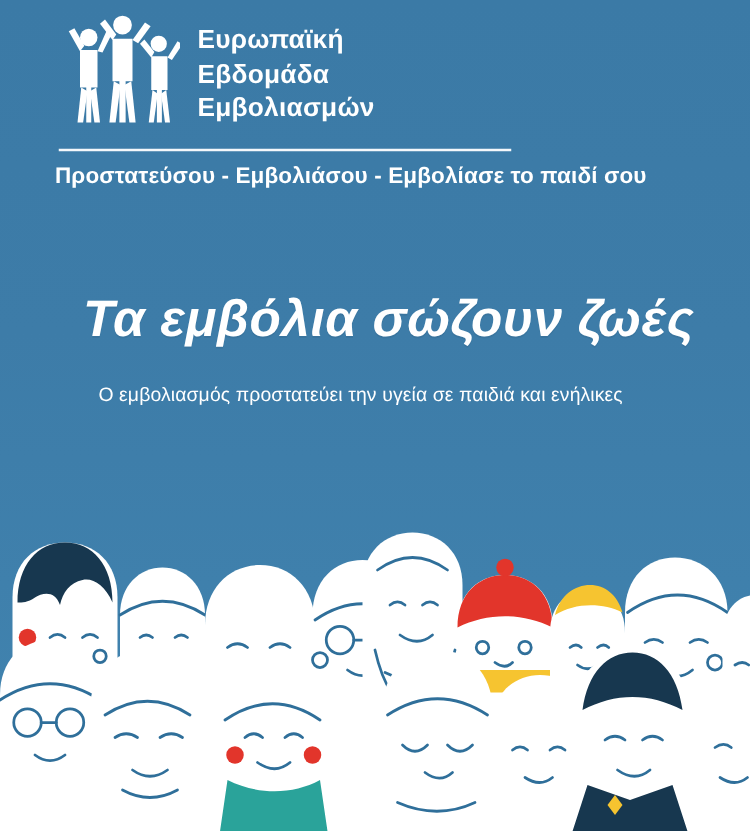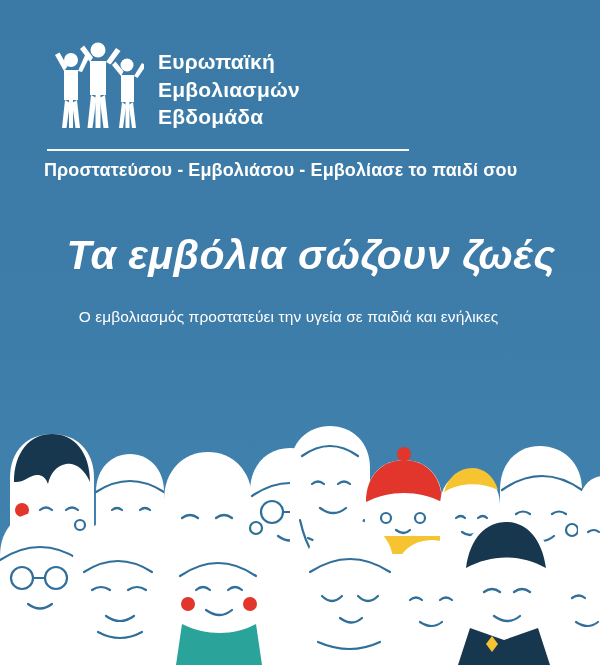--- a/index.html
+++ b/index.html
@@ -18,21 +18,21 @@
     width: 600px;
     height: 665px;
     background: linear-gradient(180deg, #3b7aa6 0%, #3d7ca8 40%, #3f80ac 70%, #4185b0 100%);
     overflow: hidden;
   }
 
   
   .header {
     position: absolute;
     left: 44px;
-    top: 30px;
+    top: 0;
     width: 370px;
   }
   .logo-row {
     display: flex;
     align-items: flex-start;
   }
   .logo-mark {
     width: 100px;
     height: 108px;
     flex: 0 0 100px;
@@ -135,22 +135,22 @@
             <path d="M77 45 h13 v27 h-4.5 v26 h-4 v-26 h-4.5 z"></path>
             <path d="M77 46 l-9 -11 l3.5 -3.5 l8 10 z"></path>
             <path d="M90 46 l8 -13 l4 2.5 l-8.5 12.5 z"></path>
             <path d="M78 72 l-3 26 h4 l3.2 -23 z"></path>
             <path d="M89 72 l3 26 h-4 l-3.2 -23 z"></path>
           </g>
         </svg>
       </div>
       <div class="logo-text">
         <div>Ευρωπαϊκή</div>
+        <div>Εβδομάδα</div>
         <div>Εμβολιασμών</div>
-        <div>Εβδομάδα</div>
       </div>
     </div>
     <div class="rule"></div>
     <div class="tagline">Προστατεύσου - Εμβολιάσου - Εμβολίασε το παιδί σου</div>
   </div>
 
   <div class="headline">Τα εμβόλια σώζουν ζωές</div>
   <div class="subhead">Ο εμβολιασμός προστατεύει την υγεία σε παιδιά και ενήλικες</div>
 
   <div class="illustration">

